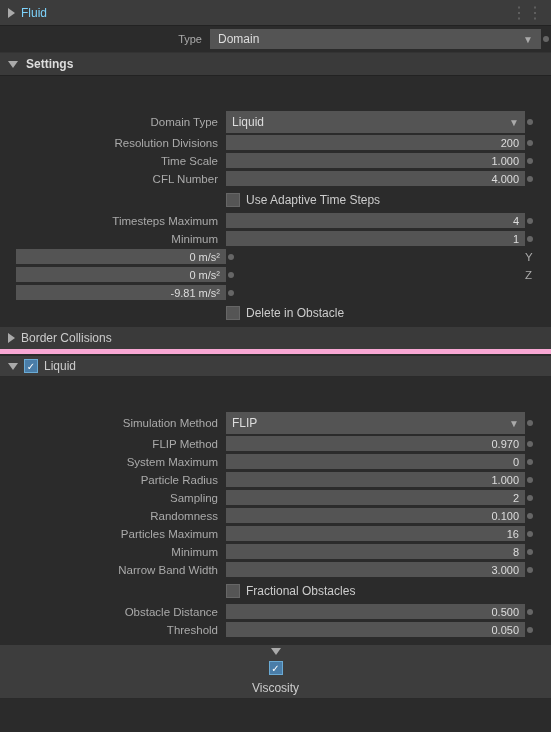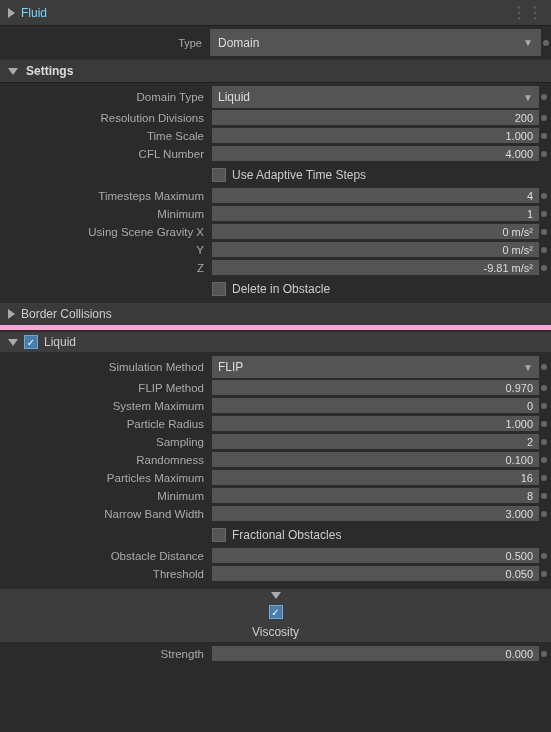--- a/index.html
+++ b/index.html
@@ -75,21 +75,22 @@
       width: 14px; height: 14px;
       background: #555;
       border: 1px solid #666;
       display: inline-block;
       flex-shrink: 0;
     }
 
     .props-grid {
       display: grid;
       grid-template-columns: 210px 1fr 10px;
-      padding: 2px 2px;
+      padding: 2px 16px;
+      margin-top: 32px;
     }
 
     .prop-label {
       text-align: right;
       padding: 3px 8px 3px 0;
       color: #aaa;
       font-size: 11.5px;
       align-self: center;
     }
 
@@ -134,21 +135,21 @@
       padding: 3px 0;
       height: 24px;
     }
 
     .type-dropdown {
       background: #545454;
       color: #ddd;
       border: none;
       padding: 3px 8px;
       font-size: 12px;
-      height: 27px;
+      height: 20px;
       display: flex;
       align-items: center;
       justify-content: space-between;
       flex: 1;
     }
 
     .dropdown-arrow {
       color: #aaa;
       font-size: 10px;
     }
@@ -260,21 +261,20 @@
   <div class="dot-indicator">
       <div class="prop-dot-circle"></div>
     </div>
 
   <div class="prop-label">Minimum</div>
   <div class="prop-value">1</div>
   <div class="dot-indicator">
       <div class="prop-dot-circle"></div>
     </div>
 
-  <div class="prop-label">Using Scene Gravity X</div>
   <div class="prop-value">0 m/s²</div>
   <div class="dot-indicator">
       <div class="prop-dot-circle"></div>
     </div>
 
   <div class="prop-label">Y</div>
   <div class="prop-value">0 m/s²</div>
   <div class="dot-indicator">
       <div class="prop-dot-circle"></div>
     </div>

